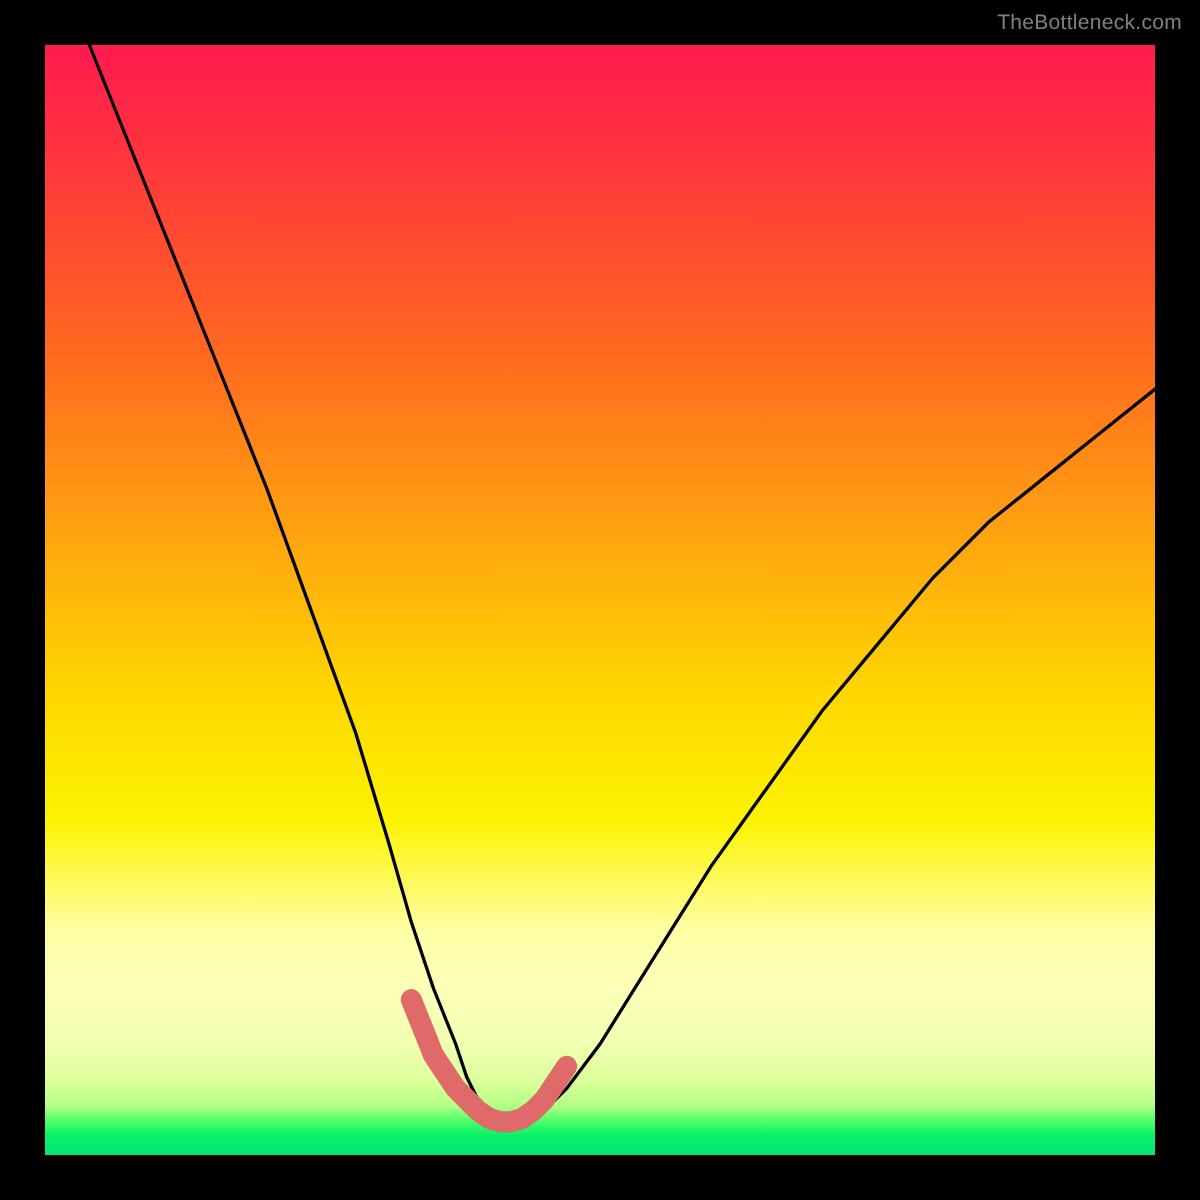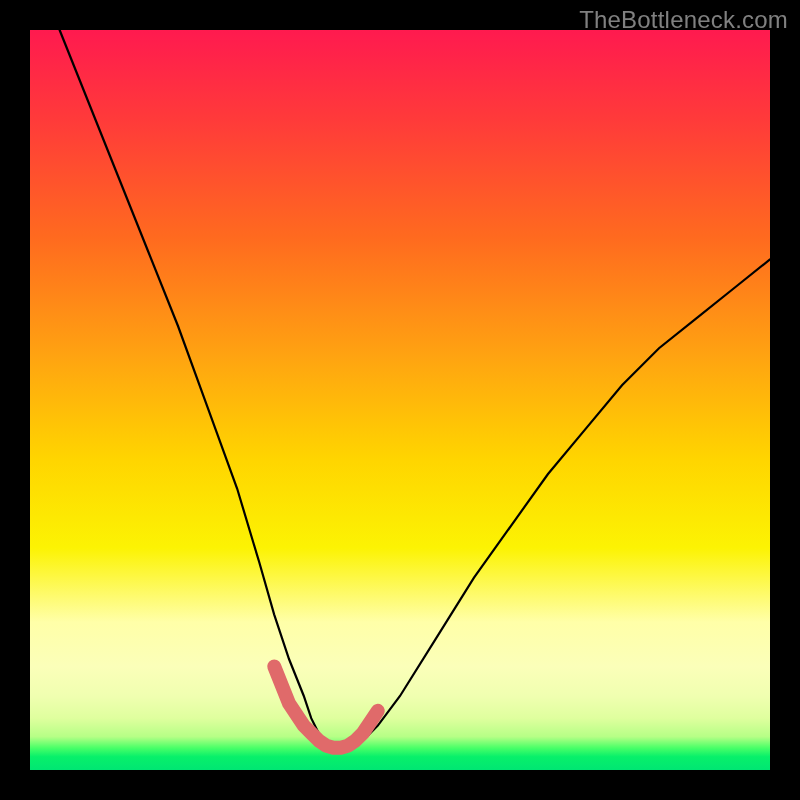--- a/index.html
+++ b/index.html
@@ -40,21 +40,21 @@
       #4aff68 97%,
       #08f06a 98.2%,
       #00e673 100%
     );
   }
   .watermark {
     position: absolute;
     top: 6px;
     right: 12px;
     color: #808080;
-    font-size: 24px;
+    font-size: 14px;
     font-weight: 500;
     letter-spacing: 0.2px;
     user-select: none;
   }
   svg.curve {
     position: absolute;
     left: 0; top: 0;
     width: 740px; height: 740px;
     overflow: visible;
   }

